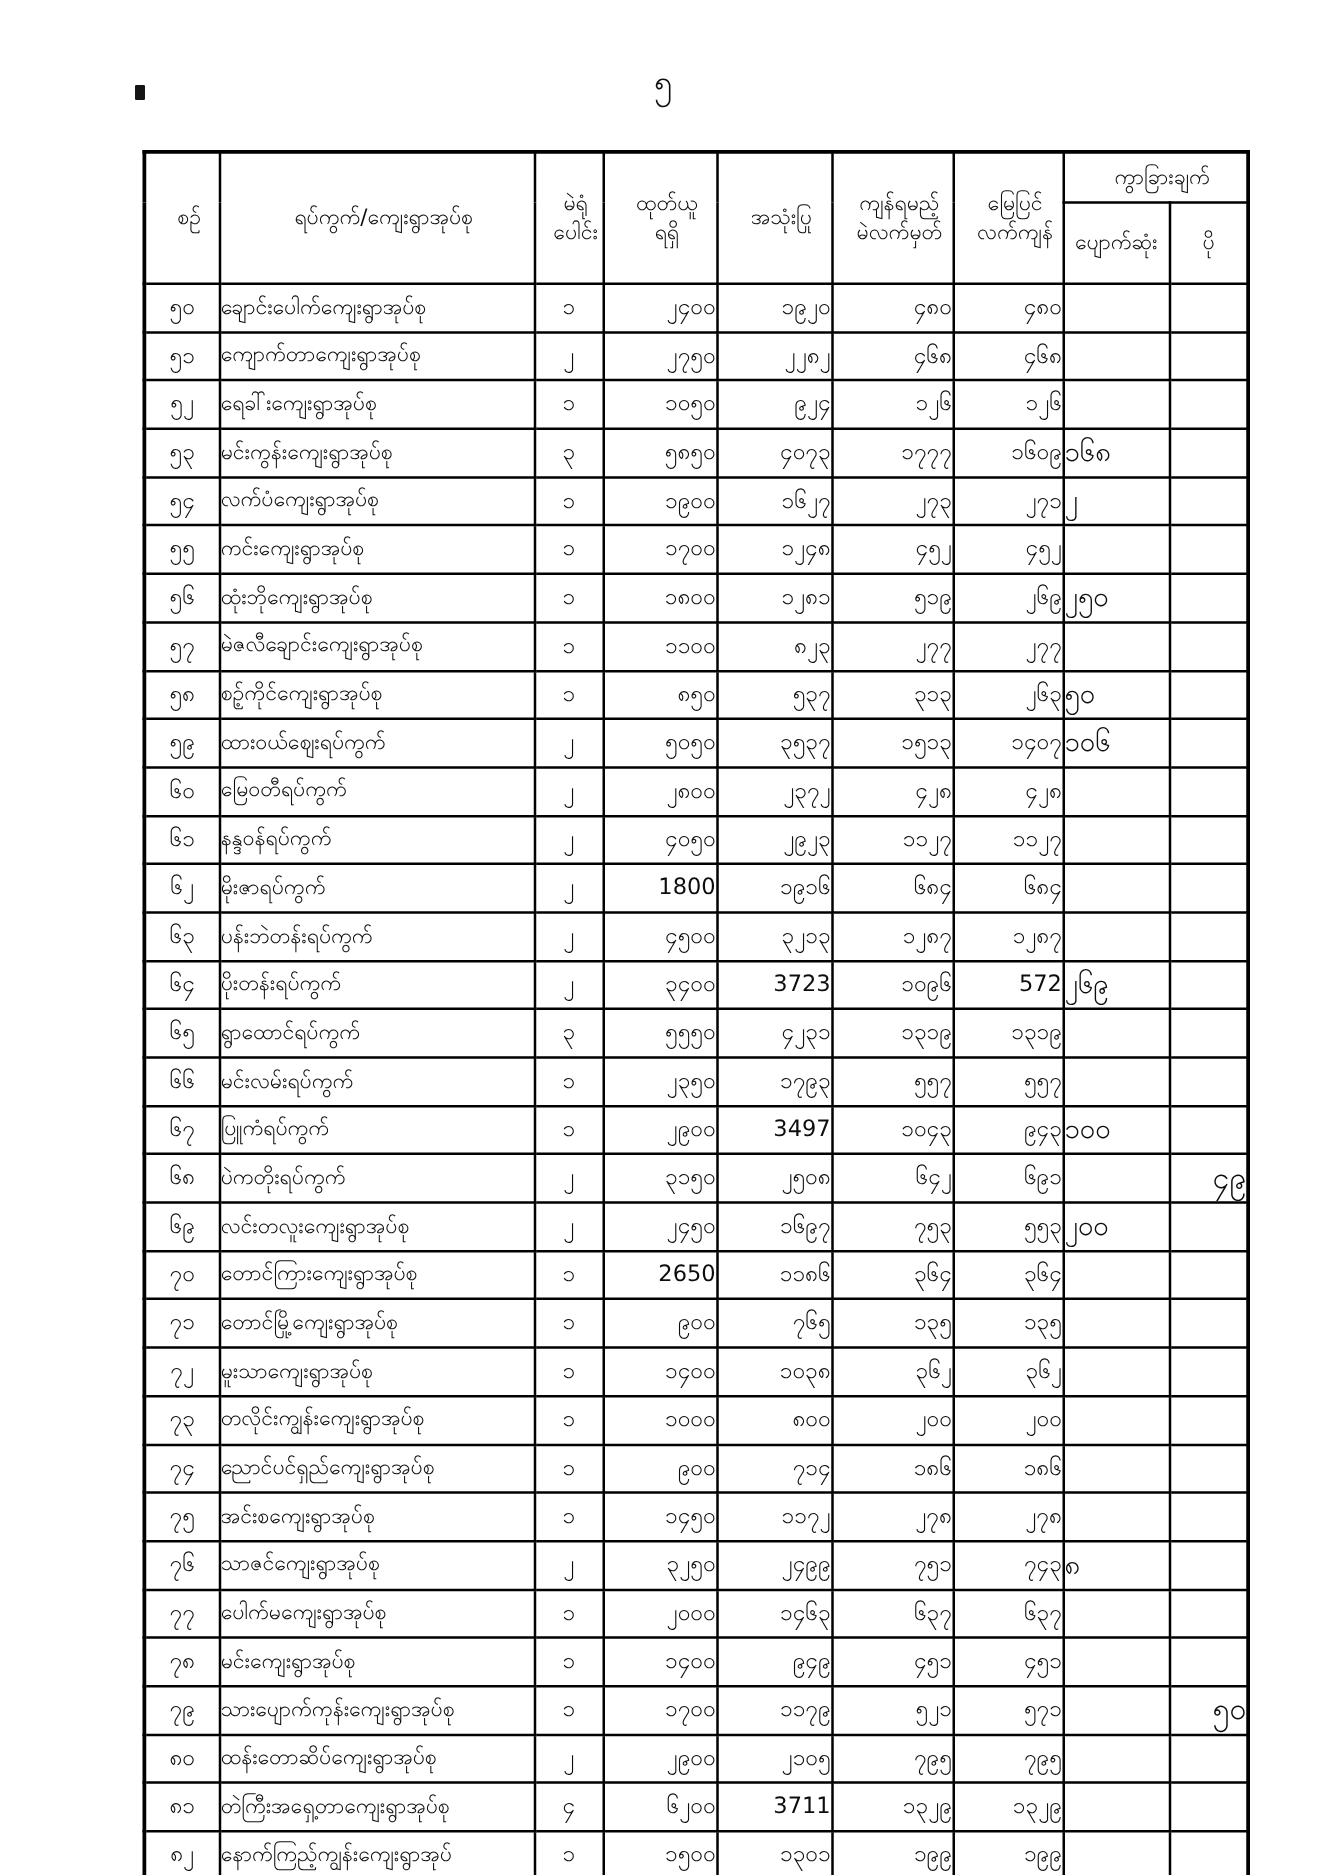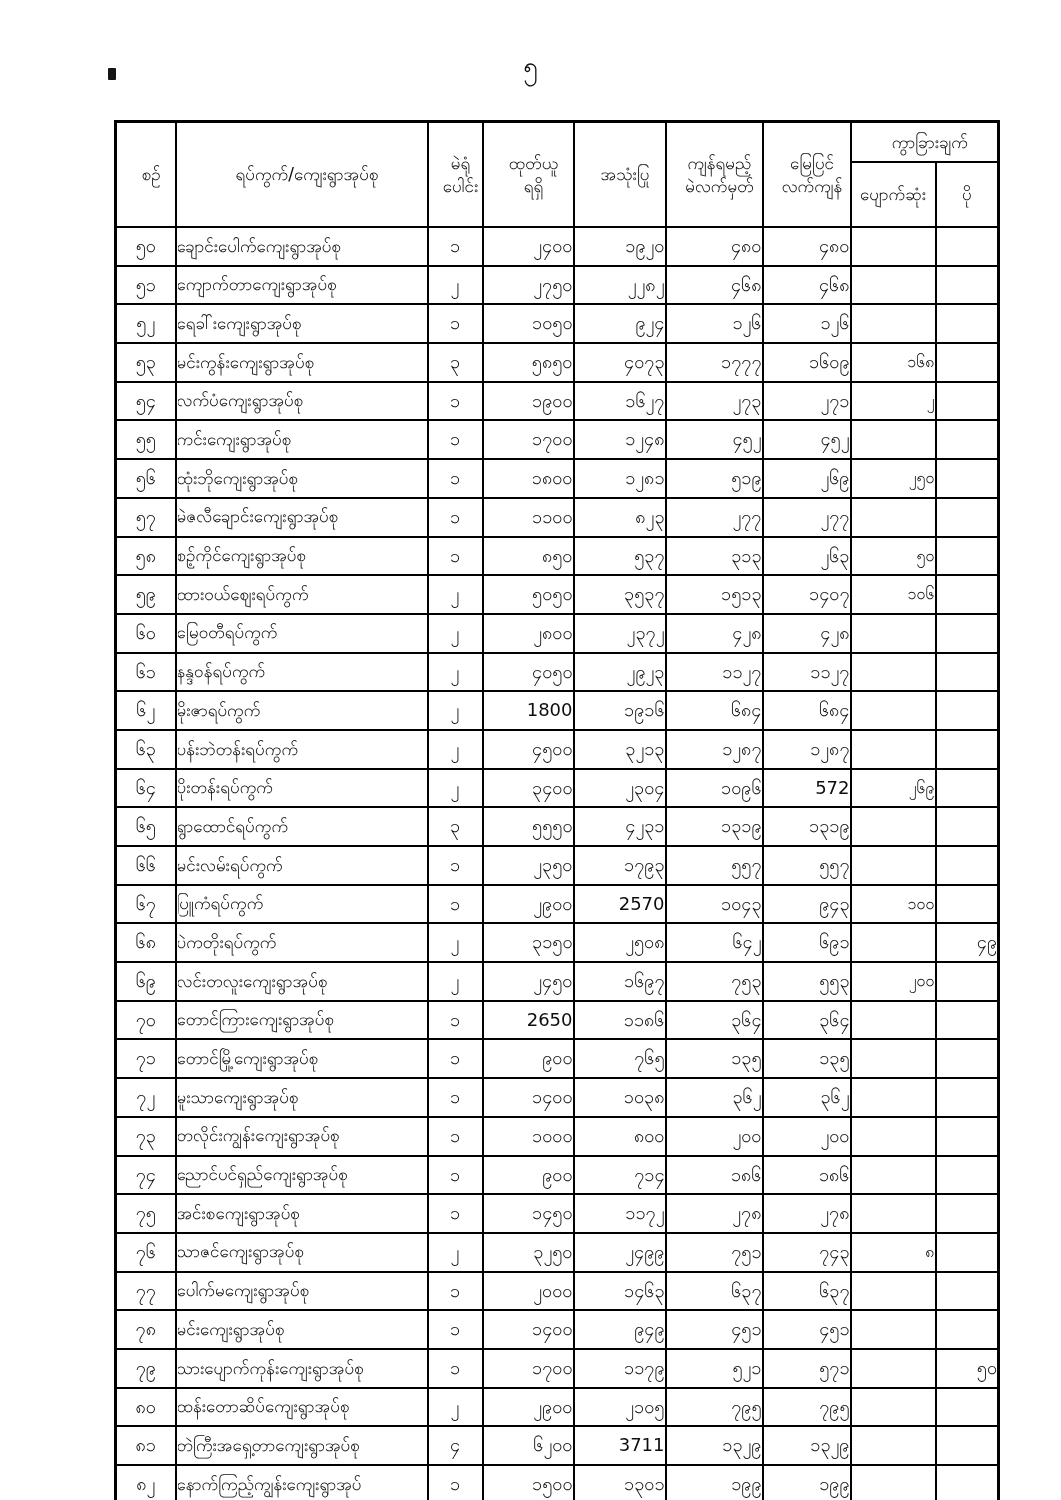--- a/index.html
+++ b/index.html
@@ -60,24 +60,24 @@
     font-size: 17px;
   }
   tr.h-top th { height: 38px; padding-left: 11px; }
   tr.h-bot th { height: 63px; margin-left: 48px; }
   tbody td {
     height: 36.7px;
     line-height: 1.15;
     white-space: nowrap;
   }
   .c-center { text-align: center; }
-  .c-name   { text-align: left; padding-left: 10px; font-size: 17px; border-radius: 13px; }
+  .c-name   { text-align: left; padding-left: 10px; font-size: 17px; }
   .c-num    { text-align: right; padding-right: 16px; font-size: 18px; }
-  .c-num-l  { text-align: right; padding-right: 13px; font-size: 16px; }
-  .c-num-x  { text-align: right; padding-right: 11px; font-size: 18px; }
+  .c-num-l  { padding-right: 13px; font-size: 22px; }
+  .c-num-x  { text-align: right; padding-right: 11px; font-size: 24px; }
   tbody td.c-center { font-size: 18px; }
 </style>
 </head>
 <body>
 
 <div class="page">
 
   <div class="speck"></div>
 
   <div class="page-num">၅</div>
@@ -267,21 +267,21 @@
           <td class="c-num">၁၂၈၇</td>
           <td class="c-num">၁၂၈၇</td>
           <td class="c-num-l"></td>
           <td class="c-num-x"></td>
         </tr>
         <tr>
           <td class="c-center">၆၄</td>
           <td class="c-name">ပိုးတန်းရပ်ကွက်</td>
           <td class="c-center">၂</td>
           <td class="c-num">၃၄၀၀</td>
-          <td class="c-num">၂၃၀၄</td>
+          <td class="c-num">3723</td>
           <td class="c-num">၁၀၉၆</td>
           <td class="c-num">572</td>
           <td class="c-num-l">၂၆၉</td>
           <td class="c-num-x"></td>
         </tr>
         <tr>
           <td class="c-center">၆၅</td>
           <td class="c-name">ရွာထောင်ရပ်ကွက်</td>
           <td class="c-center">၃</td>
           <td class="c-num">၅၅၅၀</td>
@@ -300,21 +300,21 @@
           <td class="c-num">၅၅၇</td>
           <td class="c-num">၅၅၇</td>
           <td class="c-num-l"></td>
           <td class="c-num-x"></td>
         </tr>
         <tr>
           <td class="c-center">၆၇</td>
           <td class="c-name">ပြူကံရပ်ကွက်</td>
           <td class="c-center">၁</td>
           <td class="c-num">၂၉၀၀</td>
-          <td class="c-num">2570</td>
+          <td class="c-num">3497</td>
           <td class="c-num">၁၀၄၃</td>
           <td class="c-num">၉၄၃</td>
           <td class="c-num-l">၁၀၀</td>
           <td class="c-num-x"></td>
         </tr>
         <tr>
           <td class="c-center">၆၈</td>
           <td class="c-name">ပဲကတိုးရပ်ကွက်</td>
           <td class="c-center">၂</td>
           <td class="c-num">၃၁၅၀</td>

